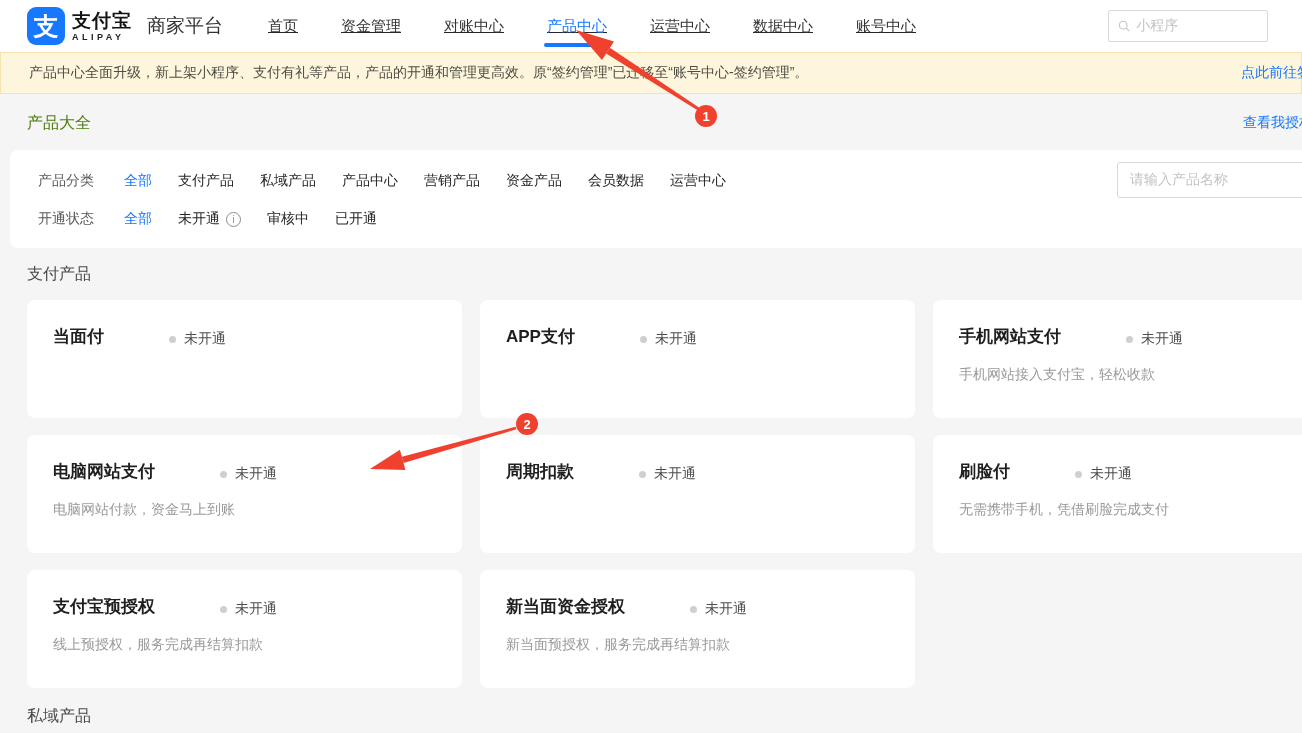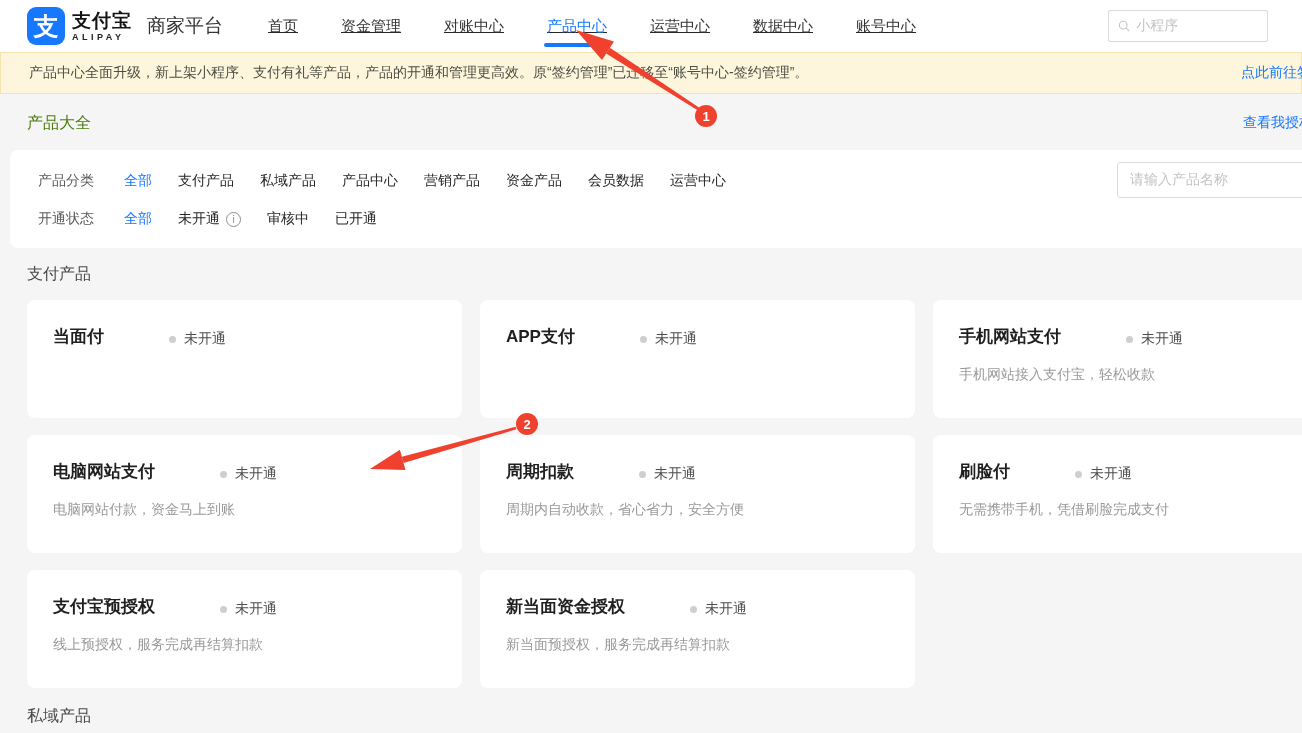--- a/index.html
+++ b/index.html
@@ -230,21 +230,20 @@
   </div>
 
   <div class="card">
     <div class="card-head">
       <span class="card-title">周期扣款</span>
       <span class="status">
         <span class="dot"></span>
         <span class="status-text">未开通</span>
       </span>
     </div>
-    <div class="card-desc">周期内自动收款，省心省力，安全方便</div>
   </div>
 
   <div class="card">
     <div class="card-head">
       <span class="card-title">刷脸付</span>
       <span class="status">
         <span class="dot"></span>
         <span class="status-text">未开通</span>
       </span>
     </div>

